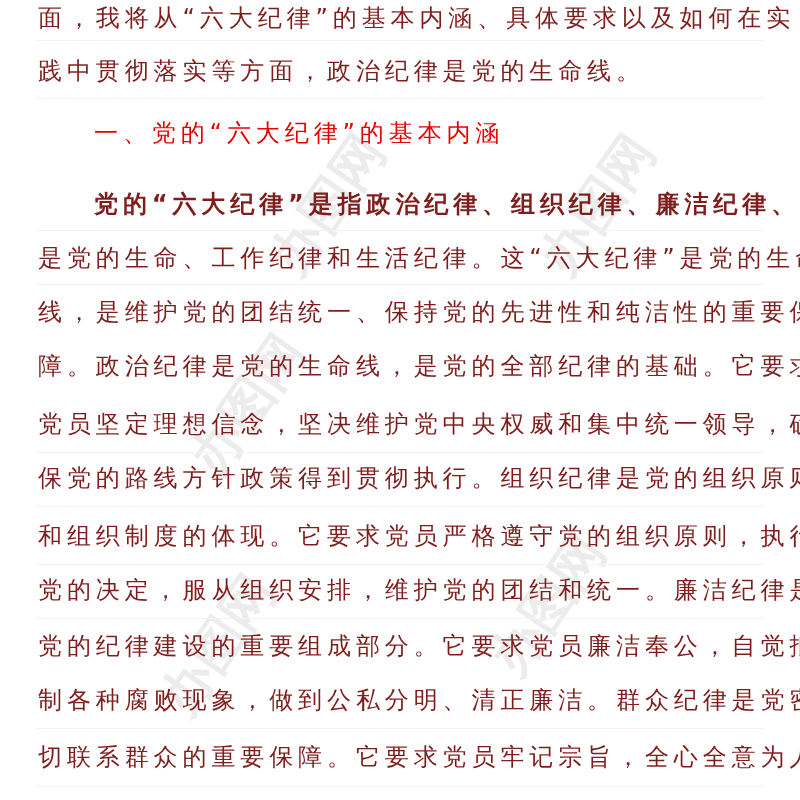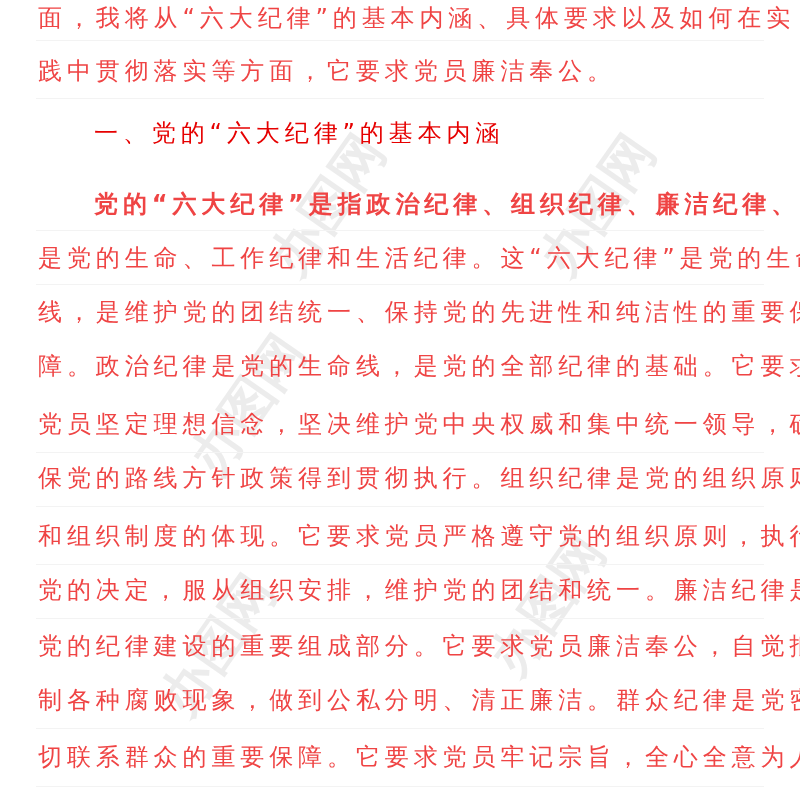--- a/index.html
+++ b/index.html
@@ -1,18 +1,18 @@
 <!DOCTYPE html>
 <html><head>
   <meta charset="utf-8">
   <style>
     html, body { margin: 0; padding: 0; background: #ffffff; }
     body { width: 800px; height: 800px; overflow: hidden; position: relative; font-family: "DejaVu Sans", "Liberation Sans", sans-serif; }
     .page { position: absolute; left: 0; top: 0; width: 800px; height: 800px; }
-    .line { position: absolute; left: 38px; width: 724px; height: 30px; font-size: 24px; line-height: 30px; color: #ef4444; white-space: nowrap; letter-spacing: 4.9px; overflow: visible; }
+    .line { position: absolute; left: 38px; width: 724px; height: 30px; font-size: 24px; line-height: 30px; color: #7f1d1d; white-space: nowrap; letter-spacing: 4.9px; overflow: visible; }
     .line.heading { color: #e60000; left: 94px; }
     .line.indent { left: 94px; width: 668px; }
     .rule { position: absolute; left: 36px; width: 728px; height: 1px; background: #f3f3f3; }
     .wm { position: absolute; color: rgba(200,200,200,0.35); font-size: 52px; transform: rotate(-55deg); font-weight: bold; pointer-events: none; }
   </style>
 </head>
 <body>
 
 <div class="page">
 
@@ -27,21 +27,21 @@
   <div class="rule" style="top:230px;"></div>
   <div class="rule" style="top:284px;"></div>
   <div class="rule" style="top:452px;"></div>
   <div class="rule" style="top:506px;"></div>
   <div class="rule" style="top:564px;"></div>
   <div class="rule" style="top:618px;"></div>
   <div class="rule" style="top:728px;"></div>
   <div class="rule" style="top:786px;"></div>
 
   <div class="line" style="top:3px;">面，我将从“六大纪律”的基本内涵、具体要求以及如何在实</div>
-  <div class="line" style="top:56px;">践中贯彻落实等方面，它要求党员廉洁奉公。</div>
+  <div class="line" style="top:56px;">践中贯彻落实等方面，政治纪律是党的生命线。</div>
   <div class="line heading" style="top:118px;">一、党的“六大纪律”的基本内涵</div>
   <div class="line indent" style="top:189px;font-weight:bold;">党的“六大纪律”是指政治纪律、组织纪律、廉洁纪律、</div>
   <div class="line" style="top:243px;">是党的生命、工作纪律和生活纪律。这“六大纪律”是党的生命</div>
   <div class="line" style="top:297px;">线，是维护党的团结统一、保持党的先进性和纯洁性的重要保</div>
   <div class="line" style="top:351px;">障。政治纪律是党的生命线，是党的全部纪律的基础。它要求</div>
   <div class="line" style="top:409px;">党员坚定理想信念，坚决维护党中央权威和集中统一领导，确</div>
   <div class="line" style="top:463px;">保党的路线方针政策得到贯彻执行。组织纪律是党的组织原则</div>
   <div class="line" style="top:521px;">和组织制度的体现。它要求党员严格遵守党的组织原则，执行</div>
   <div class="line" style="top:575px;">党的决定，服从组织安排，维护党的团结和统一。廉洁纪律是</div>
   <div class="line" style="top:631px;">党的纪律建设的重要组成部分。它要求党员廉洁奉公，自觉抵</div>

